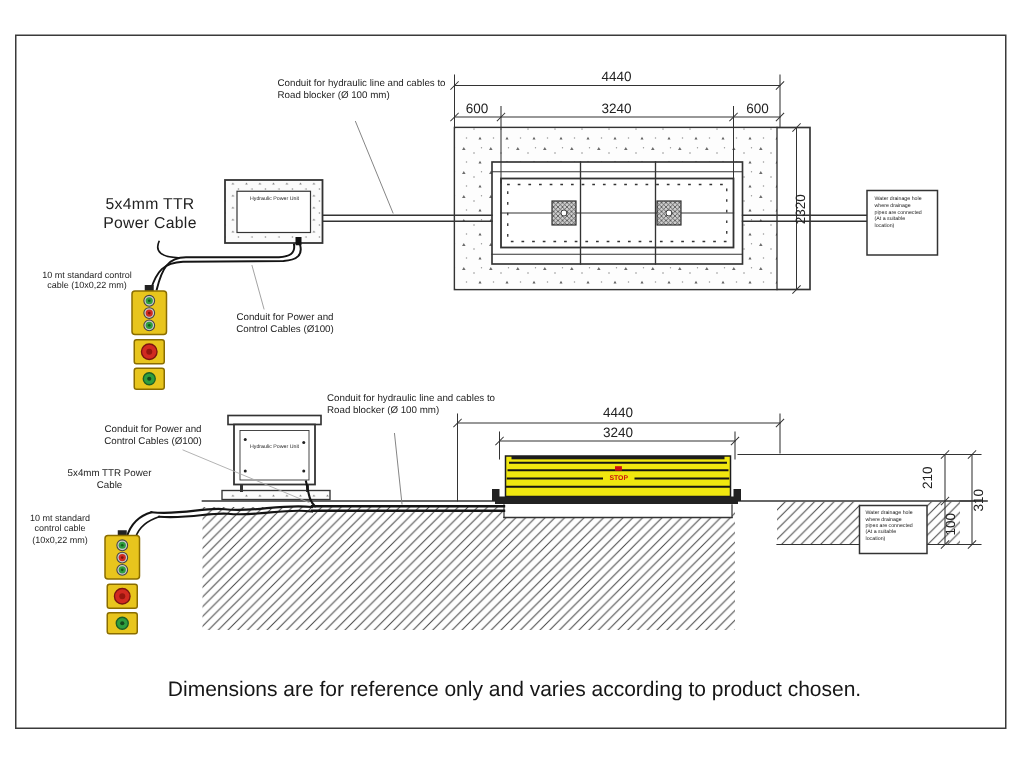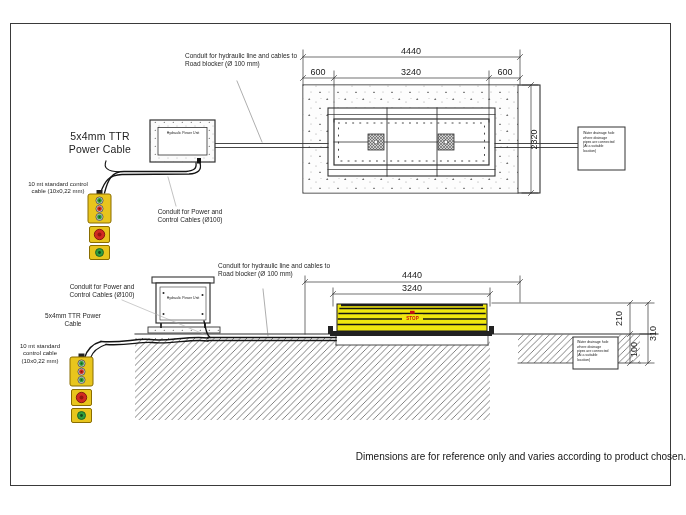--- a/index.html
+++ b/index.html
@@ -8,22 +8,22 @@
   .frame{position:absolute;left:10px;top:23px;width:659px;height:461px;border:1.6px solid #3a3a3a;}
   svg.draw{position:absolute;left:0;top:0;width:686px;height:515px;}
   .lbl{position:absolute;color:#1f1f1f;line-height:1.22;}
   .lbl.s{font-size:6.5px;}
   .lbl.xs{font-size:6px;}
   .lbl.big{font-size:10.5px;letter-spacing:.2px;color:#222;}
   .lbl.dim{font-size:9px;color:#222;text-align:center;}
   .lbl.tiny{font-size:7px;transform:scale(.5);transform-origin:0 0;line-height:1.25;color:#222;}
   .rot{transform:rotate(-90deg);transform-origin:center center;}
   .ctr{text-align:center;}
-  .footer{position:absolute;left:0;width:686px;top:451px;text-align:right;
-          font-size:10px;color:#161616;}
+  .footer{position:absolute;left:0;width:686px;top:451px;text-align:center;
+          font-size:14px;color:#161616;}
 </style>
 </head>
 <body>
 
 <div class="page">
   <div class="frame"></div>
 
   <svg class="draw" viewBox="0 0 686 515">
     <defs>
       <pattern id="stip" width="18" height="16" patternUnits="userSpaceOnUse">

